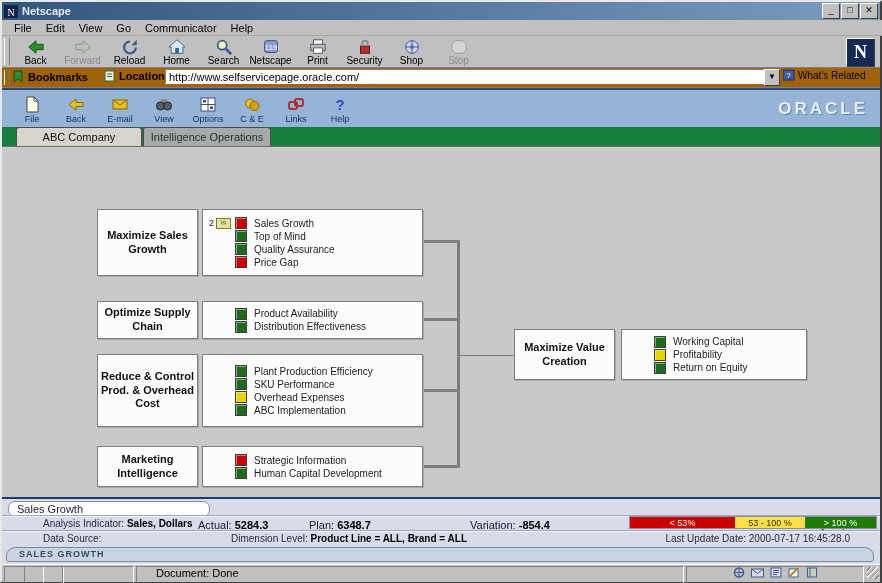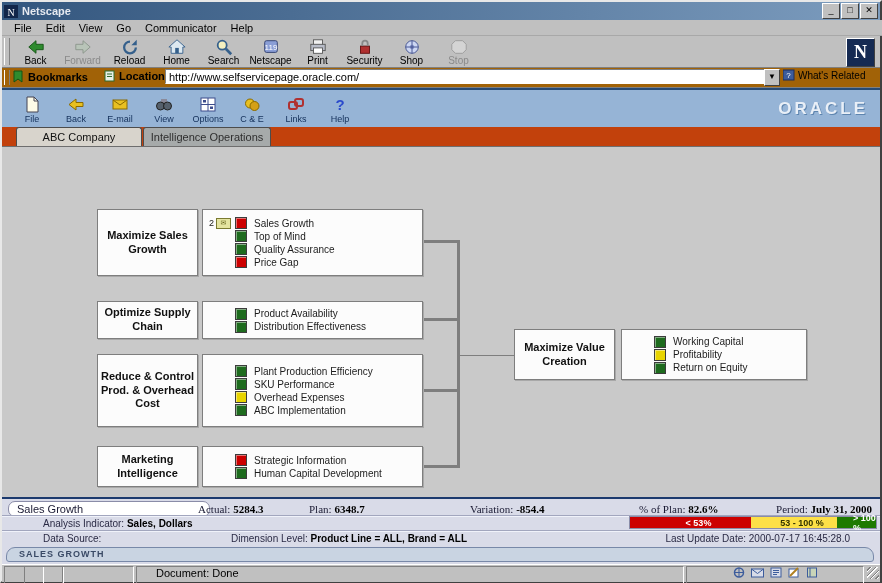--- a/index.html
+++ b/index.html
@@ -39,46 +39,46 @@
 
   
   .orabar{position:absolute;left:0;top:86px;width:878px;height:39px;background:#96b4d6;border-top:2px solid #274a74;}
   .orabtns{position:absolute;left:8px;top:3px;display:flex;}
   .orabtn{width:44px;height:33px;display:flex;flex-direction:column;align-items:center;justify-content:center;}
   .orabtn .olbl{font-size:9px;color:#14305a;margin-top:1px;white-space:nowrap;}
   .oico{width:18px;height:17px;}
   .brand{position:absolute;right:12px;top:9px;font-size:17px;font-weight:bold;letter-spacing:3px;color:#e9eff7;text-shadow:1px 1px 0 #5d84ae;}
 
   
-  .tabstrip{position:absolute;left:0;top:125px;width:878px;height:19px;background:#c2410c;}
+  .tabstrip{position:absolute;left:0;top:125px;width:878px;height:19px;background:#15803d;}
   .tab{position:absolute;top:0;height:19px;font-size:11px;display:flex;align-items:center;justify-content:center;border:1px solid #4c4c4c;border-bottom:none;border-radius:3px 3px 0 0;box-sizing:border-box;}
   .tab.active{left:14px;width:126px;background:#d8d4cc;color:#111;z-index:2;}
   .tab.inactive{left:141px;width:128px;background:#a6aaaa;color:#2e2e2e;}
 
   
   .content{position:absolute;left:0;top:144px;width:878px;height:351px;background:#c9c9c9;border-top:1px solid #6e6e6e;}
   .obox{position:absolute;background:#fcfcfc;border:1px solid #7e7e7e;box-shadow:1px 1px 0 #a8a8a8;display:flex;align-items:center;justify-content:center;text-align:center;font-size:11px;font-weight:bold;color:#111;line-height:1.25;box-sizing:border-box;padding:2px;}
   .kbox{position:absolute;background:#fcfcfc;border:1px solid #7e7e7e;box-shadow:1px 1px 0 #a8a8a8;display:flex;flex-direction:column;justify-content:center;box-sizing:border-box;padding-left:6px;}
   .krow{display:flex;align-items:center;height:13px;}
   .kpre{width:26px;display:flex;align-items:center;font-size:9px;color:#222;}
   .kenv{width:13px;height:9px;background:#e4e4a0;border:1px solid #7a7a30;font-size:7px;line-height:8px;text-align:center;color:#6a6a20;margin-left:2px;}
   .ksq{width:10px;height:10px;border:1px solid #3c3c3c;box-shadow:inset 1px 1px 0 rgba(255,255,255,.45);margin-right:7px;}
   .klbl{font-size:10px;color:#1c1c1c;}
   .conn{position:absolute;background:#7e7e7e;}
 
   
   .infopanel{position:absolute;left:0;top:495px;width:878px;height:67px;background:#d9dbe8;border-top:2px solid #1c3a6e;box-sizing:border-box;}
   .ifield{position:absolute;left:6px;top:2px;width:184px;height:14px;background:#fff;border:1px solid #8a8ca8;border-radius:7px;font-size:11px;color:#1a1a33;padding:0 8px;line-height:14px;}
-  .imetric{position:absolute;top:4px;font-size:11px;color:#1a1a33;white-space:nowrap;font-family:Liberation Serif, serif;}
+  .imetric{position:absolute;top:20px;font-size:11px;color:#1a1a33;white-space:nowrap;}
   .imetric b{color:#000;}
   .irowline{position:absolute;left:0;width:878px;height:0;border-top:1px solid #a2a6be;border-bottom:1px solid #f0f2fa;}
   .ismall{position:absolute;font-size:10px;color:#2a2a44;white-space:nowrap;margin-left:33px;}
   .ismall b{color:#000;}
   .legend{position:absolute;left:627px;top:17px;width:248px;height:13px;display:flex;border:1px solid #8a8ca8;box-sizing:border-box;}
-  .legcell{height:100%;display:flex;align-items:center;justify-content:center;font-size:9px;font-weight:bold;padding-left:16px;}
+  .legcell{height:100%;display:flex;align-items:center;justify-content:center;font-size:9px;font-weight:normal;}
   .collbar{position:absolute;left:4px;top:48px;width:868px;height:15px;background:#c9d4e2;border:1px solid #7888a8;border-radius:9px 9px 3px 3px;box-sizing:border-box;font-size:9px;font-weight:bold;letter-spacing:1px;color:#3a4a66;line-height:13px;padding-left:12px;}
 
   
   .statusbar{position:absolute;left:0;top:562px;width:878px;height:17px;background:#c0c0c0;border-top:1px solid #fff;}
   .scell{position:absolute;top:1px;height:23px;border:1px solid;border-color:#808080 #fff #fff #808080;box-sizing:border-box;display:flex;align-items:flex-start;padding:0 19px;}
   .smsg{font-size:11px;color:#000;}
   .sicons{display:flex;gap:6px;align-items:center;}
   .gripse{position:absolute;right:1px;top:2px;width:12px;height:12px;background:repeating-linear-gradient(135deg,#c0c0c0 0 2px,#808080 2px 3px,#fff 3px 4px);}
 </style>
 </head>

